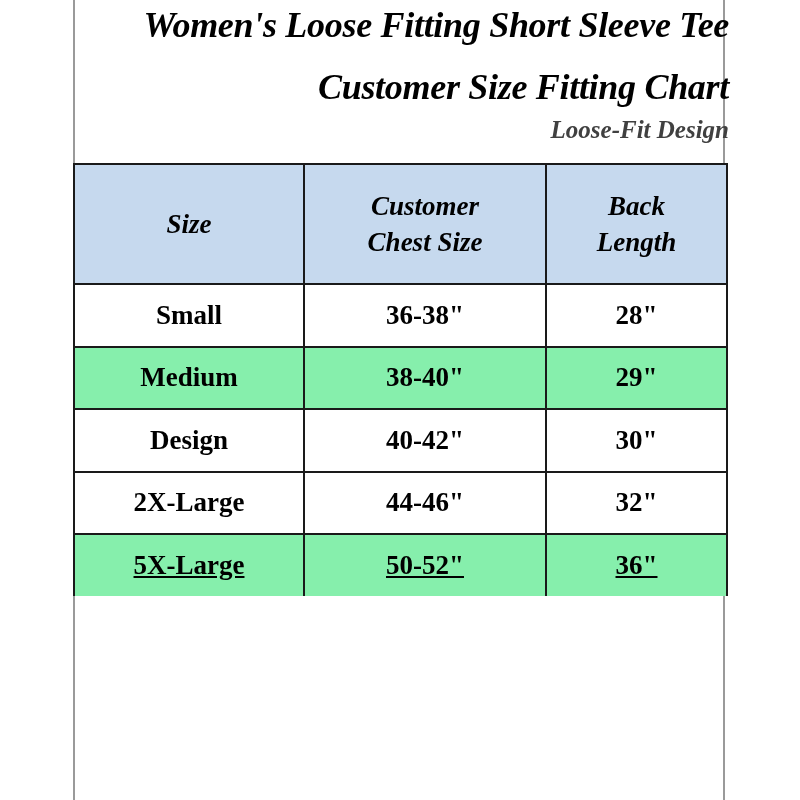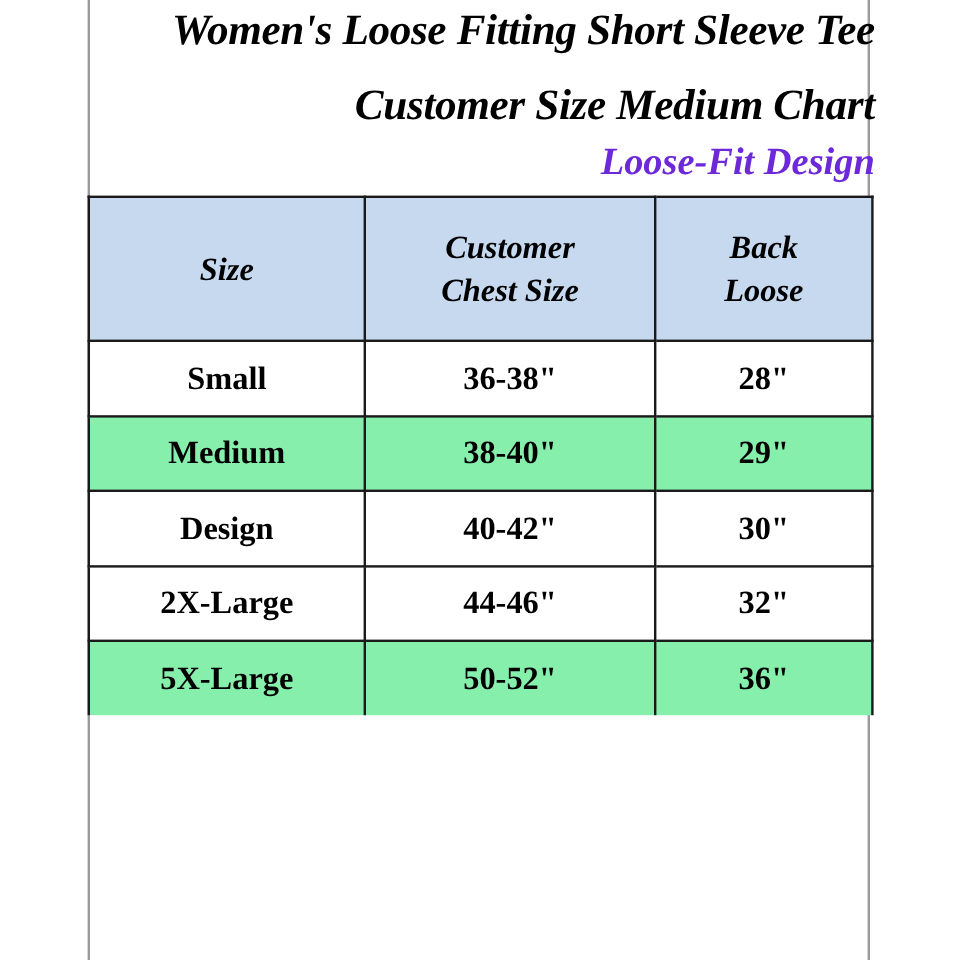--- a/index.html
+++ b/index.html
@@ -7,63 +7,63 @@
     .frame {
       position: absolute; left: 73px; top: 0; width: 652px; height: 800px;
       border-left: 2px solid #9a9a9a; border-right: 2px solid #9a9a9a; box-sizing: border-box;
     }
     .title {
       position: absolute; left: 73px; width: 656px; text-align: right;
       font-family: "Liberation Serif", serif; font-style: italic; font-weight: bold; color: #000;
     }
     .t1 { top: 4px; font-size: 36px; letter-spacing: -0.3px; }
     .t2 { top: 66px; font-size: 36px; letter-spacing: -0.3px; }
-    .t3 { top: 116px; font-size: 32px; color: #6d28d9; }
+    .t3 { top: 116px; font-size: 25px; color: #404040; }
     table {
       position: absolute; left: 73px; top: 163px; width: 653px;
       border-collapse: collapse; table-layout: fixed;
     }
     col.c1 { width: 230px; } col.c2 { width: 242px; } col.c3 { width: 181px; }
     th, td { border: 2px solid #1a1a1a; text-align: center; padding: 0; }
     th {
       background: #c6d9ee; height: 118px; font-style: italic; font-weight: bold;
       font-size: 27px; line-height: 36px; color: #000;
     }
     td { height: 60.5px; font-weight: bold; font-size: 27px; color: #000; }
     tr.odd td { background: #ffffff; font-family: Liberation Serif, serif; }
     tr.even td { background: #86efac; }
-    tbody tr:last-child td { border-bottom: none; }
+    tbody tr:last-child td { border-bottom: none; text-decoration: underline; }
   </style>
 </head>
 <body>
 
 <div class="frame"></div>
 
 <div class="title t1">Women's Loose Fitting Short Sleeve Tee</div>
-<div class="title t2">Customer Size Medium Chart</div>
+<div class="title t2">Customer Size Fitting Chart</div>
 <div class="title t3">Loose-Fit Design</div>
 
 <table>
   <colgroup>
       <col class="c1">
       <col class="c2">
       <col class="c3">
     </colgroup>
   <thead>
     <tr>
       <th>
         <span>Size</span>
       </th>
       <th>
         <span>Customer</span><br>
         <span>Chest Size</span>
       </th>
       <th>
         <span>Back</span><br>
-        <span>Loose</span>
+        <span>Length</span>
       </th>
     </tr>
   </thead>
   <tbody>
     <tr class="odd">
       <td>Small</td>
       <td>36-38"</td>
       <td>28"</td>
     </tr>
     <tr class="even">

